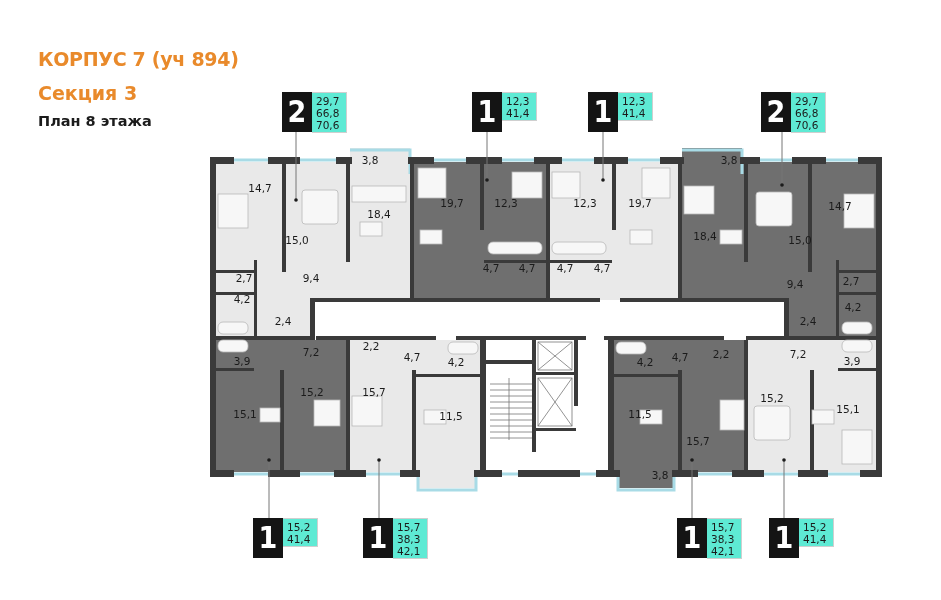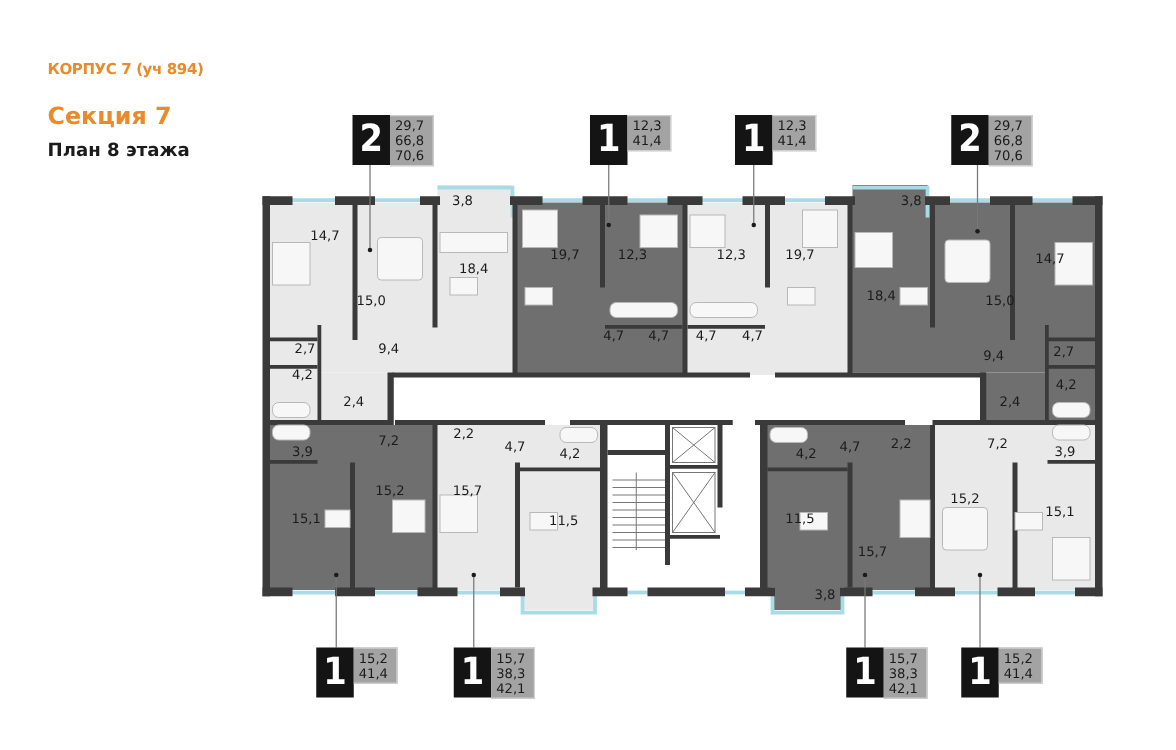--- a/index.html
+++ b/index.html
@@ -1,33 +1,33 @@
 <!DOCTYPE html>
 <html><head>
 <meta charset="utf-8">
 <style>
   html, body { margin: 0; padding: 0; background: #ffffff; }
   body { width: 941px; height: 600px; position: relative; overflow: hidden; font-family: "DejaVu Sans", sans-serif; }
   .title1, .title2 { position: absolute; left: 38px; color: #e98a2b; font-weight: bold; font-family: "DejaVu Sans", sans-serif; }
-  .title1 { top: 48px; font-size: 12px; letter-spacing: -0.3px; }
+  .title1 { top: 48px; font-size: 19px; letter-spacing: -0.3px; }
   .title2 { top: 82px; font-size: 19px; }
   .title3 { position: absolute; left: 38px; top: 113px; font-size: 14.5px; font-weight: bold; color: #1b1b1b; }
 
   .tag { position: absolute; display: flex; align-items: flex-start; }
   .tag .badge { width: 30px; height: 40px; background: #141414; color: #fff; font-size: 30px; font-weight: bold; display: flex; align-items: center; justify-content: center; font-family: "DejaVu Sans Condensed", "DejaVu Sans", sans-serif; line-height: 1; }
-  .tag .vals { border: 1px solid #cfcfcf; border-left: none; background: #a3a3a3; font-size: 10.5px; line-height: 12px; color: #1b1b1b; padding: 2px 4px 1px 4px; min-width: 26px; }
+  .tag .vals { border: 1px solid #cfcfcf; border-left: none; background: #5eead4; font-size: 10.5px; line-height: 12px; color: #1b1b1b; padding: 2px 4px 1px 4px; min-width: 26px; }
 
   svg.plan { position: absolute; left: 0; top: 0; }
   .lbl { font-family: "DejaVu Sans", sans-serif; font-size: 10.5px; fill: #1b1b1b; text-anchor: middle; }
 </style>
 </head>
 <body>
 
 <div class="title1">КОРПУС 7 (уч 894)</div>
-<div class="title2">Секция 7</div>
+<div class="title2">Секция 3</div>
 <div class="title3">План 8 этажа</div>
 
 <svg class="plan" width="941" height="600" viewBox="0 0 941 600">
 
   <g>
 
     <rect x="214" y="162" width="198" height="136" fill="#e9e9e9"></rect>
     <rect x="214" y="298" width="100" height="38" fill="#e9e9e9"></rect>
 
     <rect x="412" y="162" width="136" height="138" fill="#6f6f6f"></rect>

